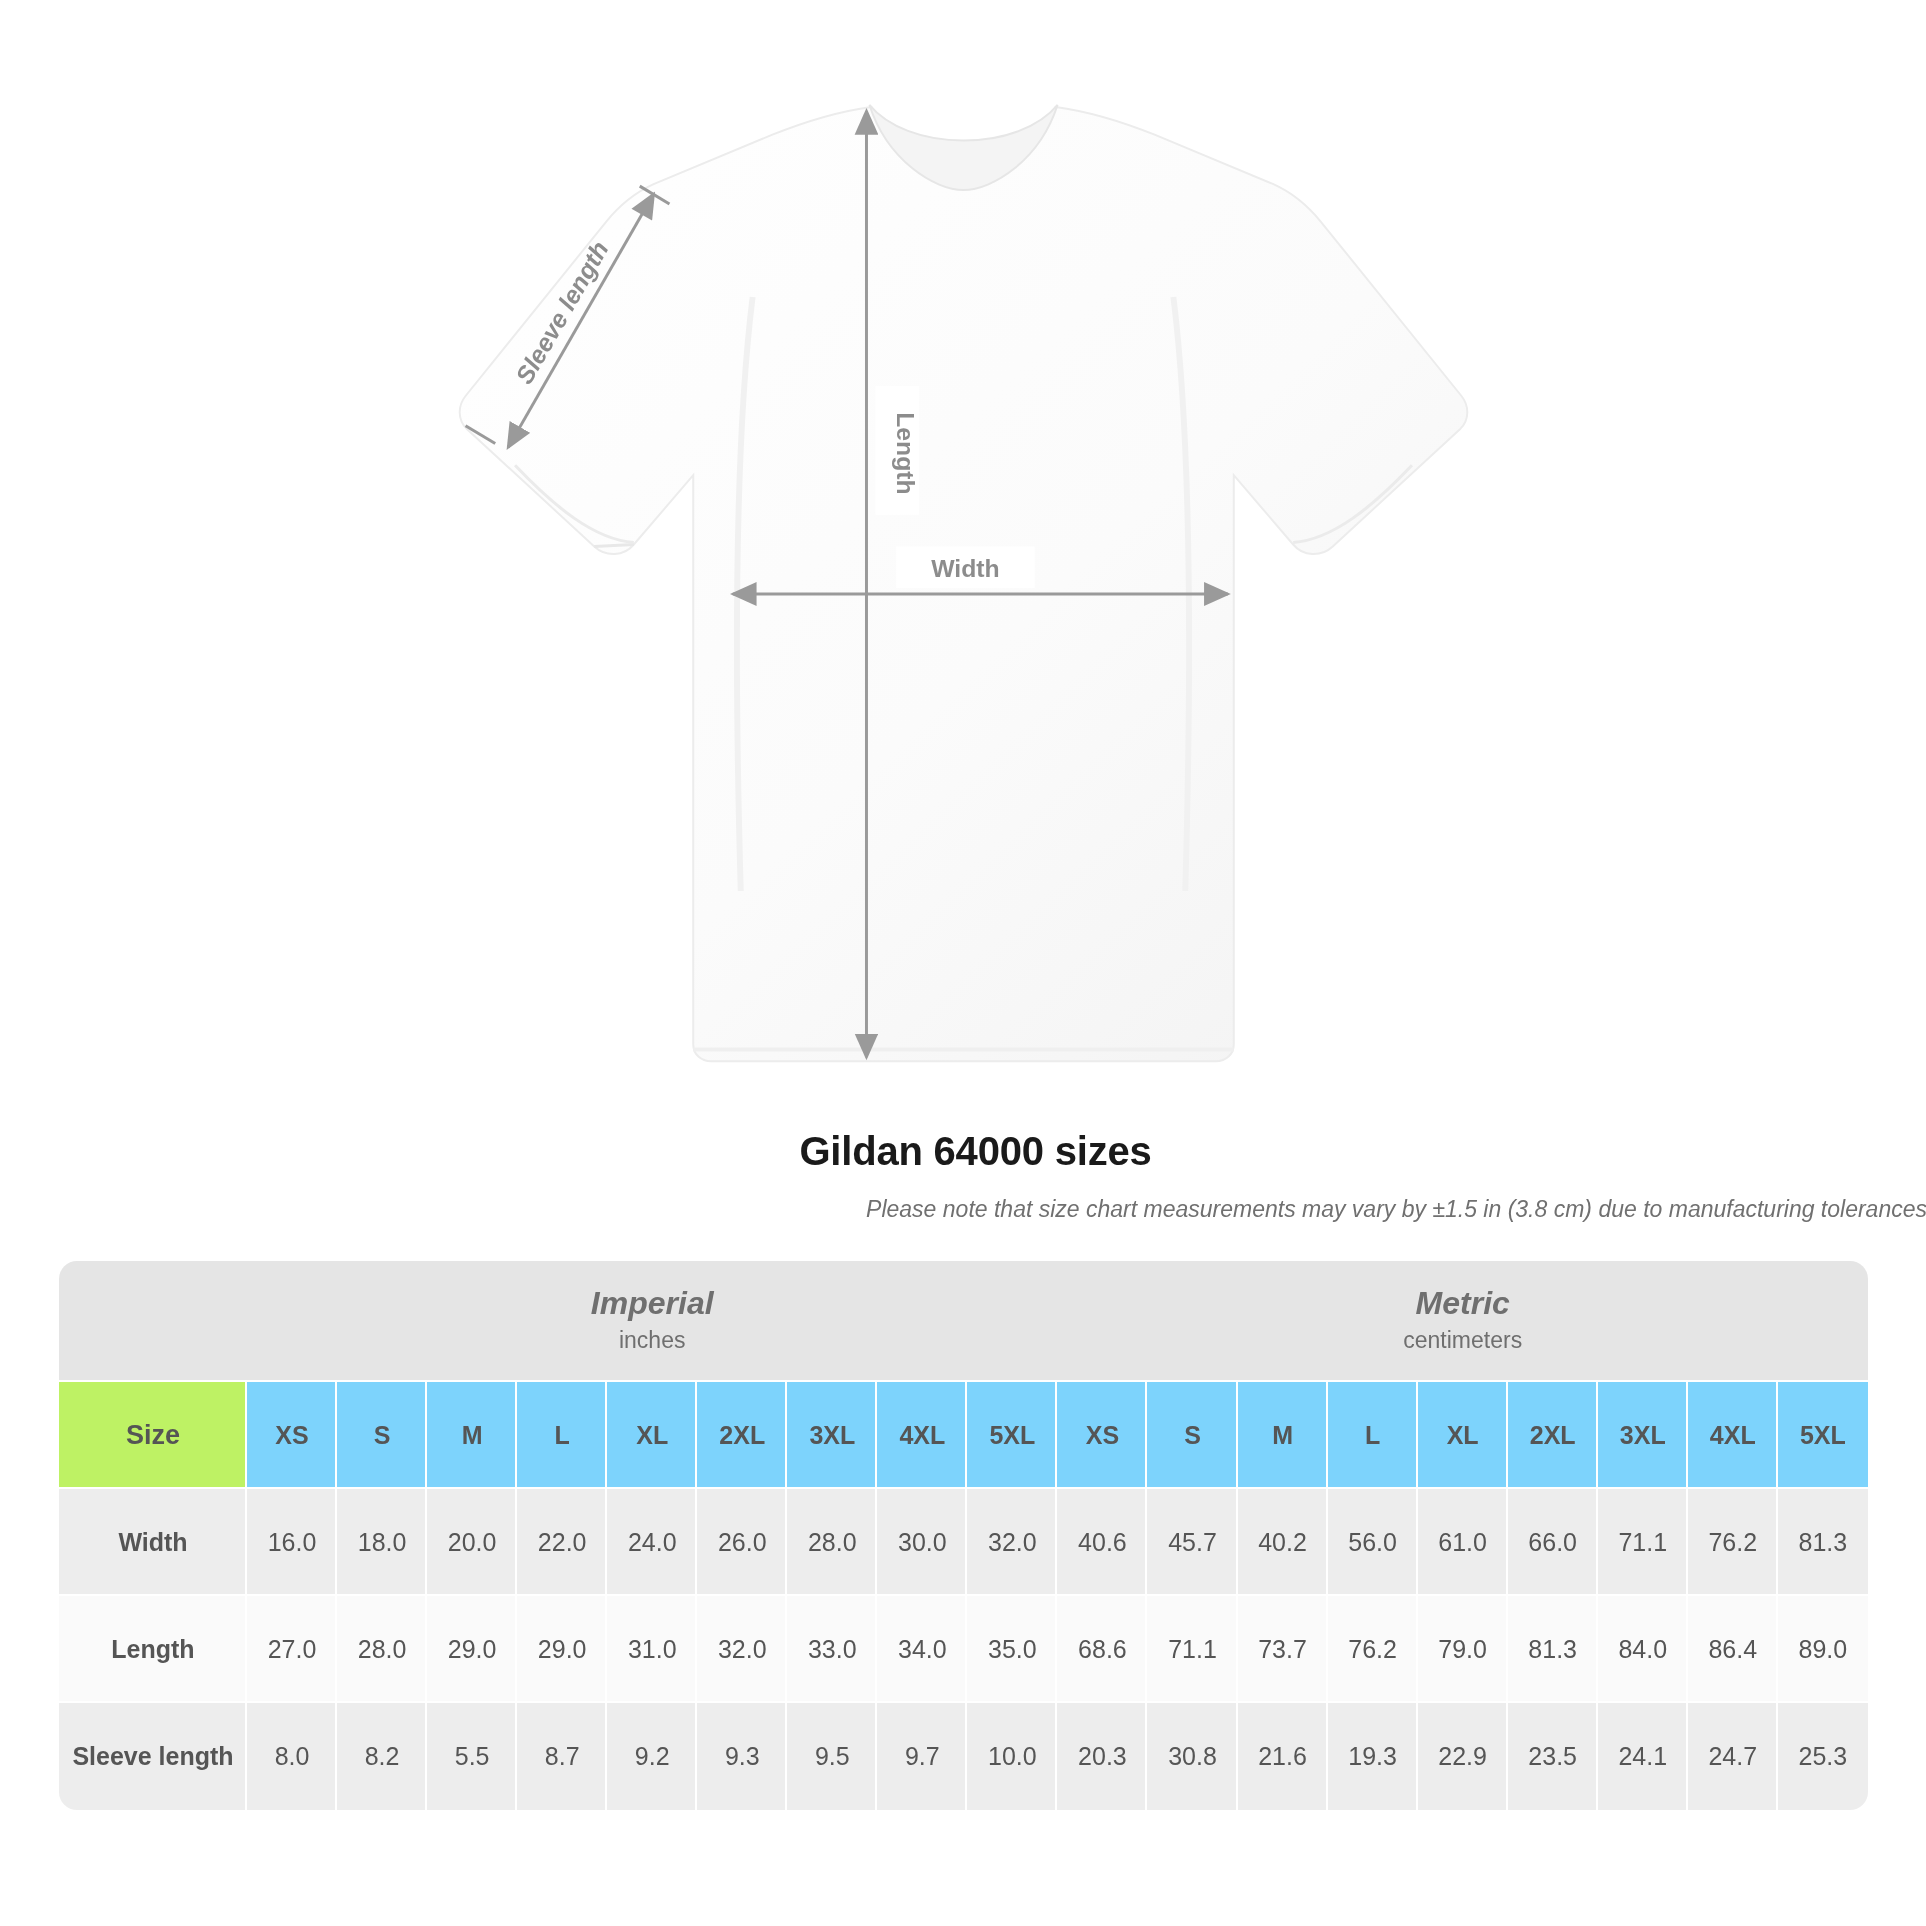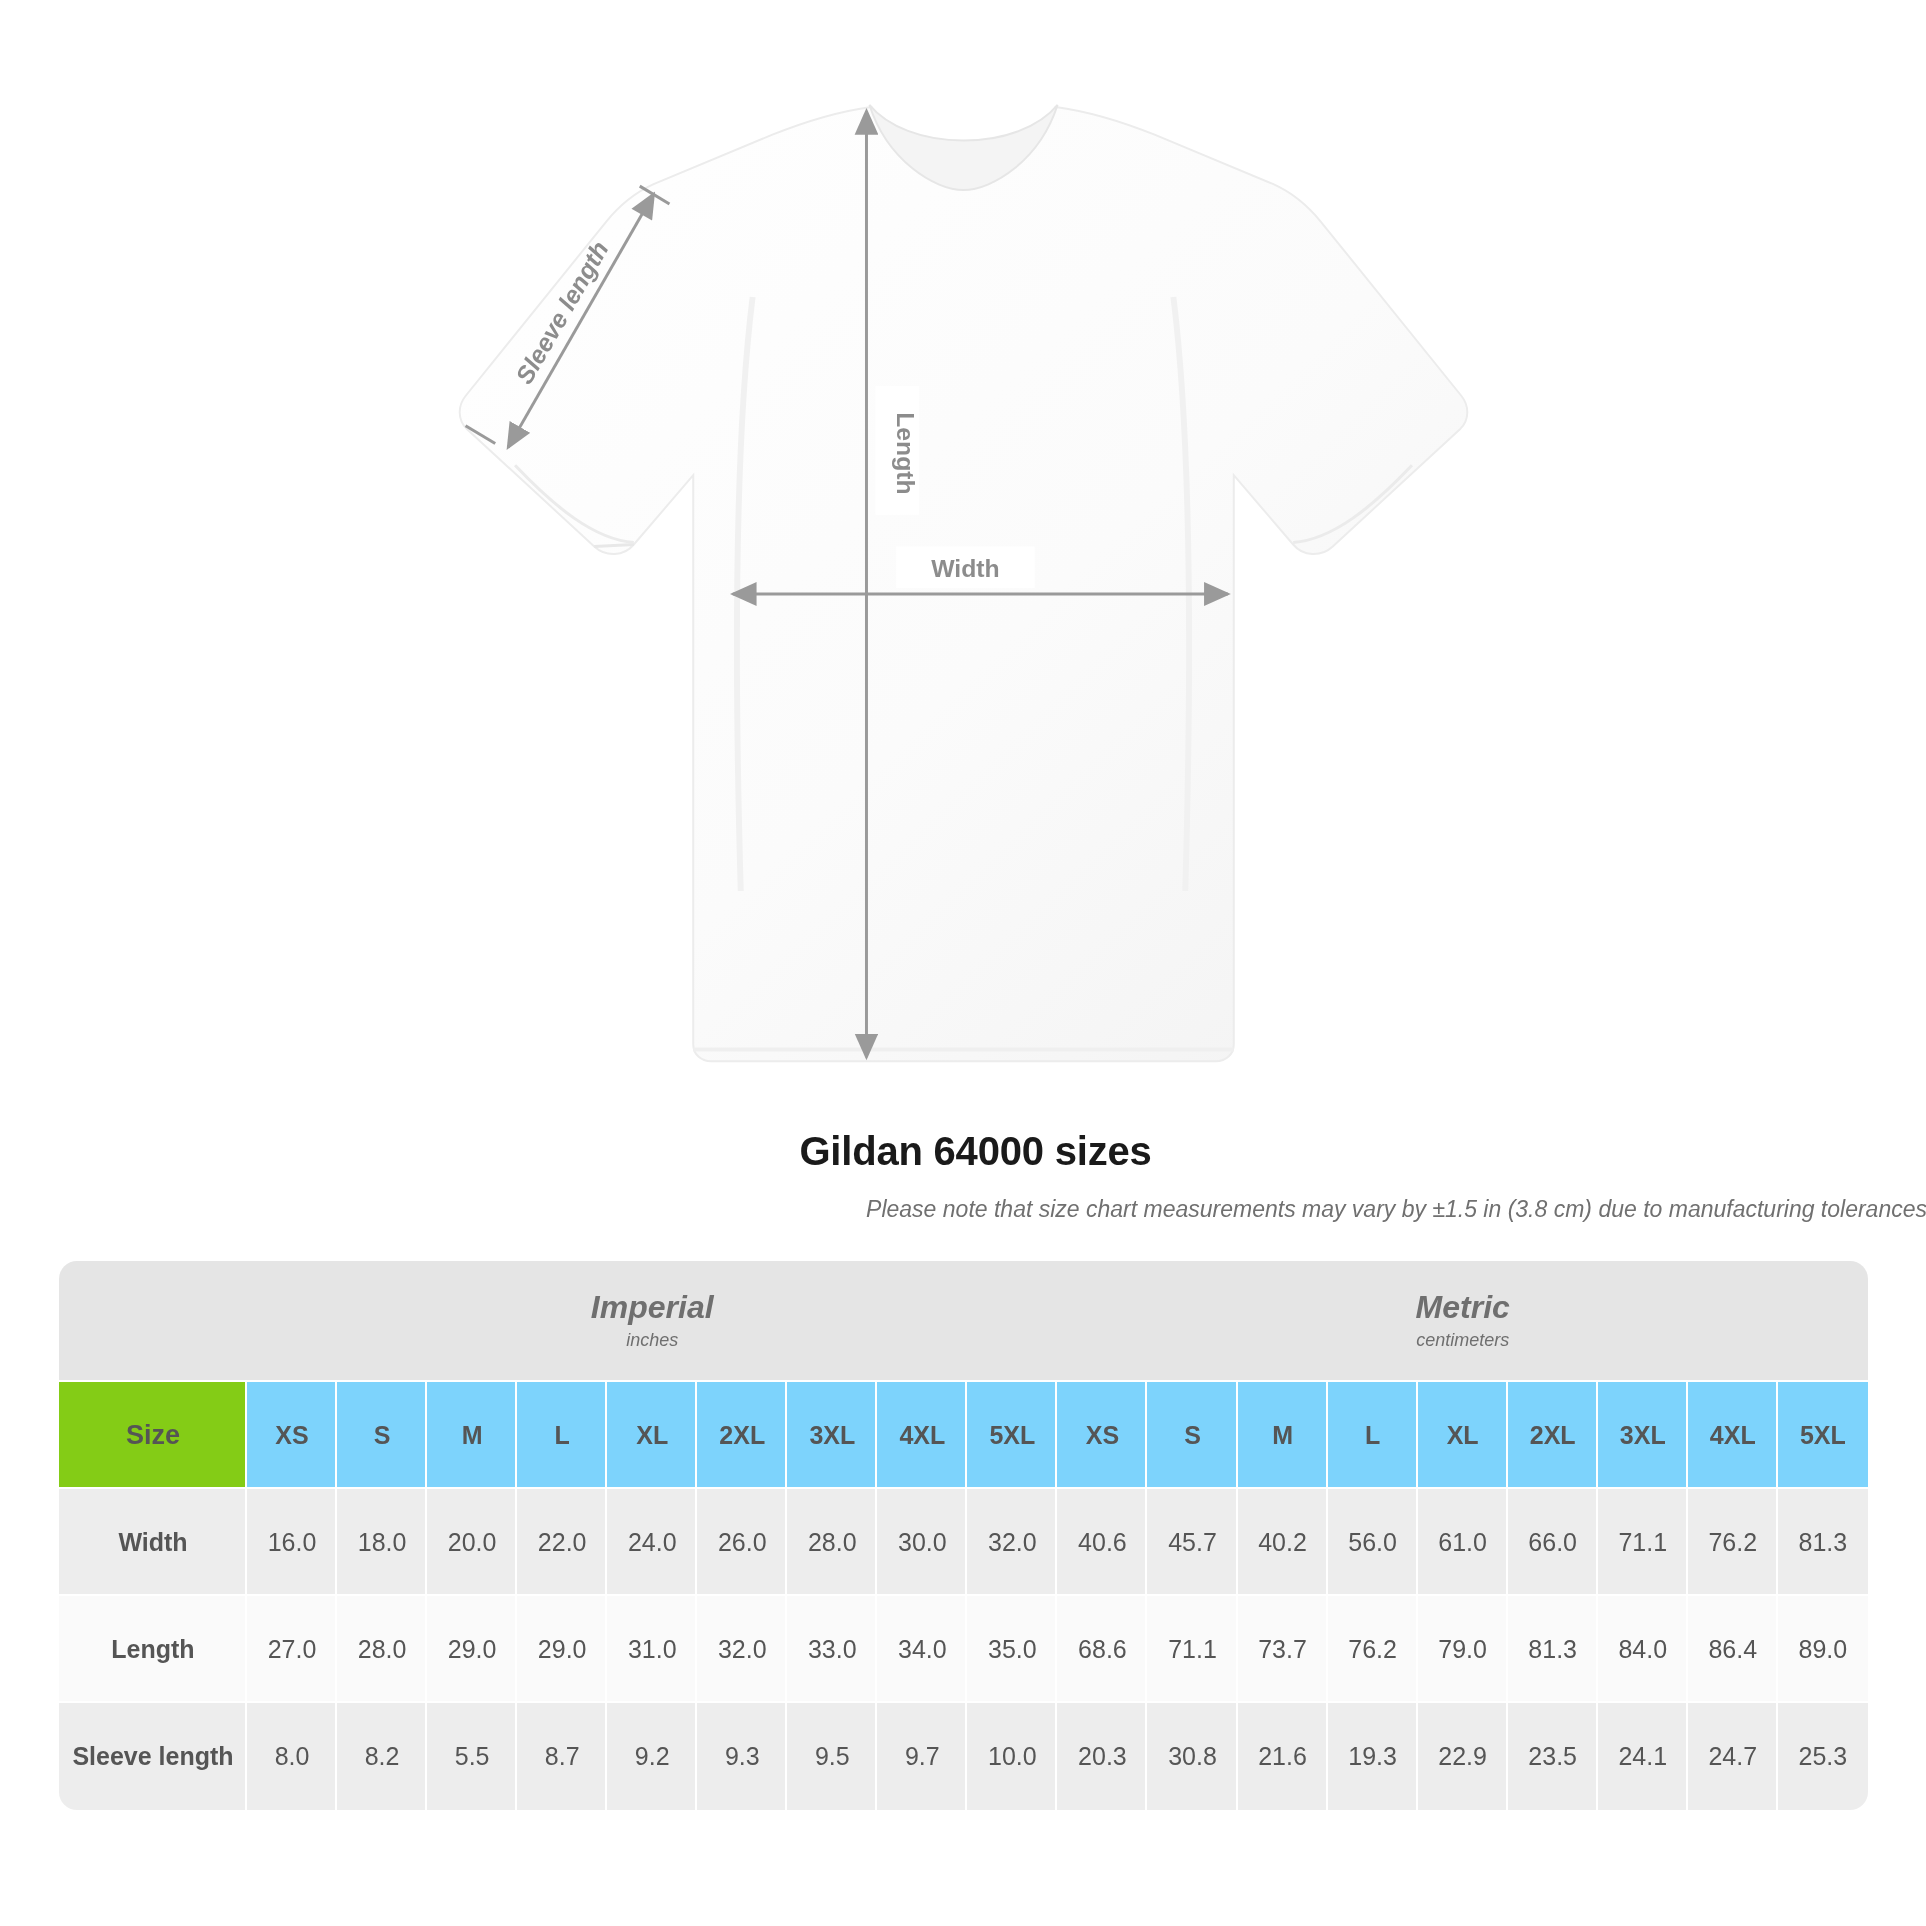--- a/index.html
+++ b/index.html
@@ -78,37 +78,36 @@
     background: #e5e5e5;
   }
   .unit-name {
     font-size: 32px;
     font-weight: bold;
     font-style: italic;
     color: #6f6f6f;
     line-height: 1.15;
   }
   .unit-sub {
-    font-size: 18px;
-    font-style: italic;
+    font-size: 23px;
     color: #6f6f6f;
     line-height: 1.6;
   }
   .spacer-cell { background: #e8e8e8; }
 
   .hdr-row td {
     height: 107px;
     background: #7dd3fc;
     font-weight: bold;
     color: #4a4a4a;
     font-size: 26px;
   }
   .hdr-row td.rowlabel {
     font-size: 27px;
-    background: #84cc16;
+    background: #bef264;
   }
   .data-row td {
     height: 107px;
     font-size: 26px;
     color: #555555;
   }
   .data-row.odd td { background: #ededed; }
   .data-row.even td { background: #fafafa; }
   .rowlabel {
     font-weight: bold;

